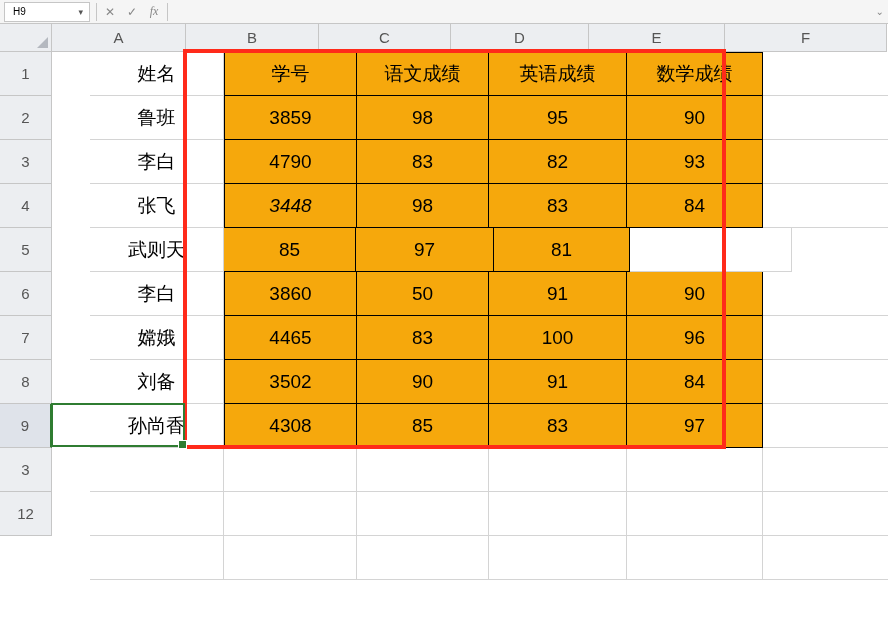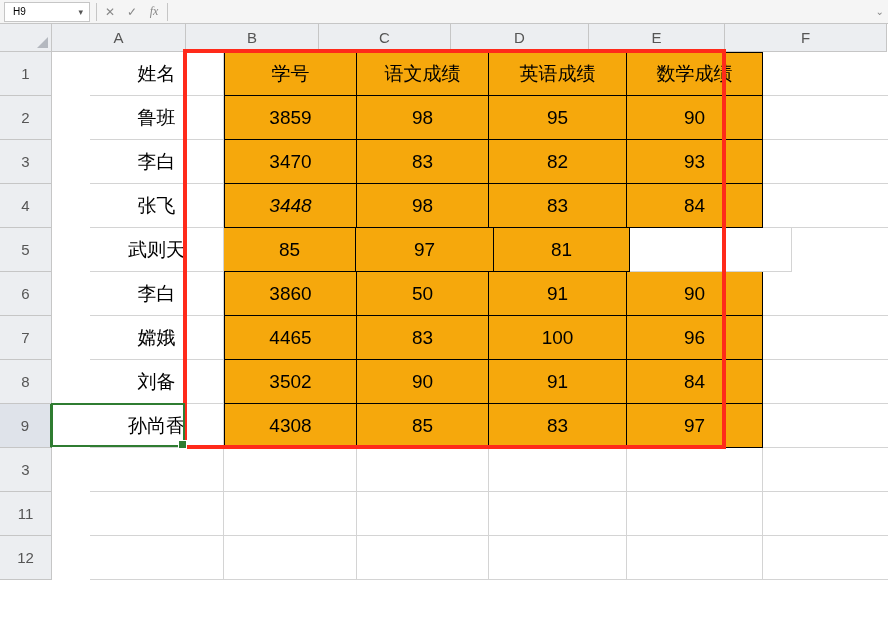--- a/index.html
+++ b/index.html
@@ -77,21 +77,20 @@
       <div class="rowhdr" style="height: 44px;">1</div>
       <div class="rowhdr" style="height: 44px;">2</div>
       <div class="rowhdr" style="height: 44px;">3</div>
       <div class="rowhdr" style="height: 44px;">4</div>
       <div class="rowhdr" style="height: 44px;">5</div>
       <div class="rowhdr" style="height: 44px;">6</div>
       <div class="rowhdr" style="height: 44px;">7</div>
       <div class="rowhdr" style="height: 44px;">8</div>
       <div class="rowhdr sel" style="height: 44px;">9</div>
       <div class="rowhdr" style="height: 44px;">3</div>
-      <div class="rowhdr" style="height: 44px;">11</div>
       <div class="rowhdr" style="height: 44px;">12</div>
     </div>
   <div class="grid" id="grid">
       <div class="row">
         <div class="cell" style="width: 134px; height: 44px;">姓名</div>
         <div class="cell fill fill-top fill-left" style="width: 133px; height: 44px;">学号</div>
         <div class="cell fill fill-top" style="width: 132px; height: 44px;">语文成绩</div>
         <div class="cell fill fill-top" style="width: 138px; height: 44px;">英语成绩</div>
         <div class="cell fill fill-top" style="width: 136px; height: 44px;">数学成绩</div>
         <div class="cell" style="width: 162px; height: 44px;"></div>
@@ -99,21 +98,21 @@
       <div class="row">
         <div class="cell" style="width: 134px; height: 44px;">鲁班</div>
         <div class="cell fill fill-left" style="width: 133px; height: 44px;">3859</div>
         <div class="cell fill" style="width: 132px; height: 44px;">98</div>
         <div class="cell fill" style="width: 138px; height: 44px;">95</div>
         <div class="cell fill" style="width: 136px; height: 44px;">90</div>
         <div class="cell" style="width: 162px; height: 44px;"></div>
       </div>
       <div class="row">
         <div class="cell" style="width: 134px; height: 44px;">李白</div>
-        <div class="cell fill fill-left" style="width: 133px; height: 44px;">3470</div>
+        <div class="cell fill fill-left" style="width: 133px; height: 44px;">4790</div>
         <div class="cell fill" style="width: 132px; height: 44px;">83</div>
         <div class="cell fill" style="width: 138px; height: 44px;">82</div>
         <div class="cell fill" style="width: 136px; height: 44px;">93</div>
         <div class="cell" style="width: 162px; height: 44px;"></div>
       </div>
       <div class="row">
         <div class="cell" style="width: 134px; height: 44px;">张飞</div>
         <div class="cell fill fill-left" style="width: 133px; height: 44px; font-style: italic;">3448</div>
         <div class="cell fill" style="width: 132px; height: 44px;">98</div>
         <div class="cell fill" style="width: 138px; height: 44px;">83</div>

